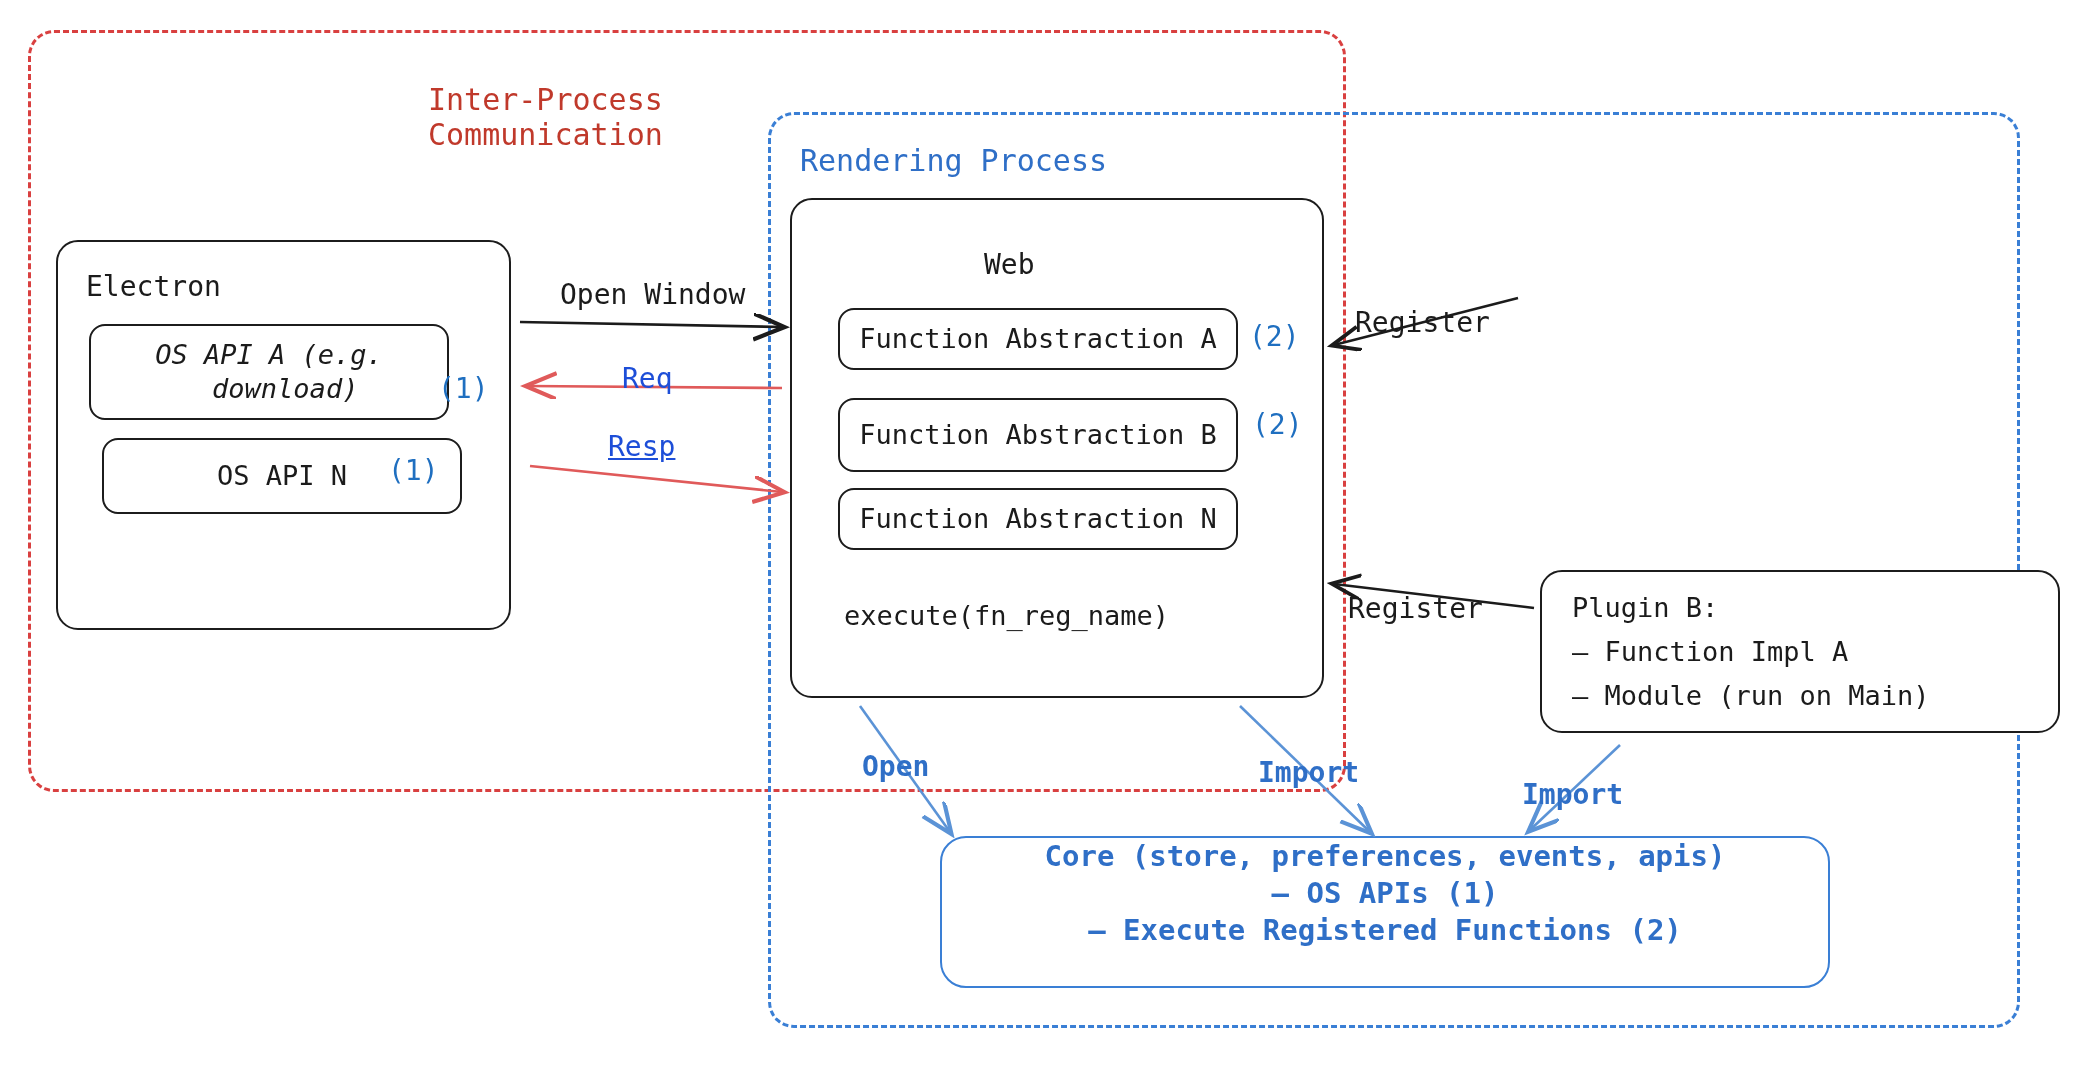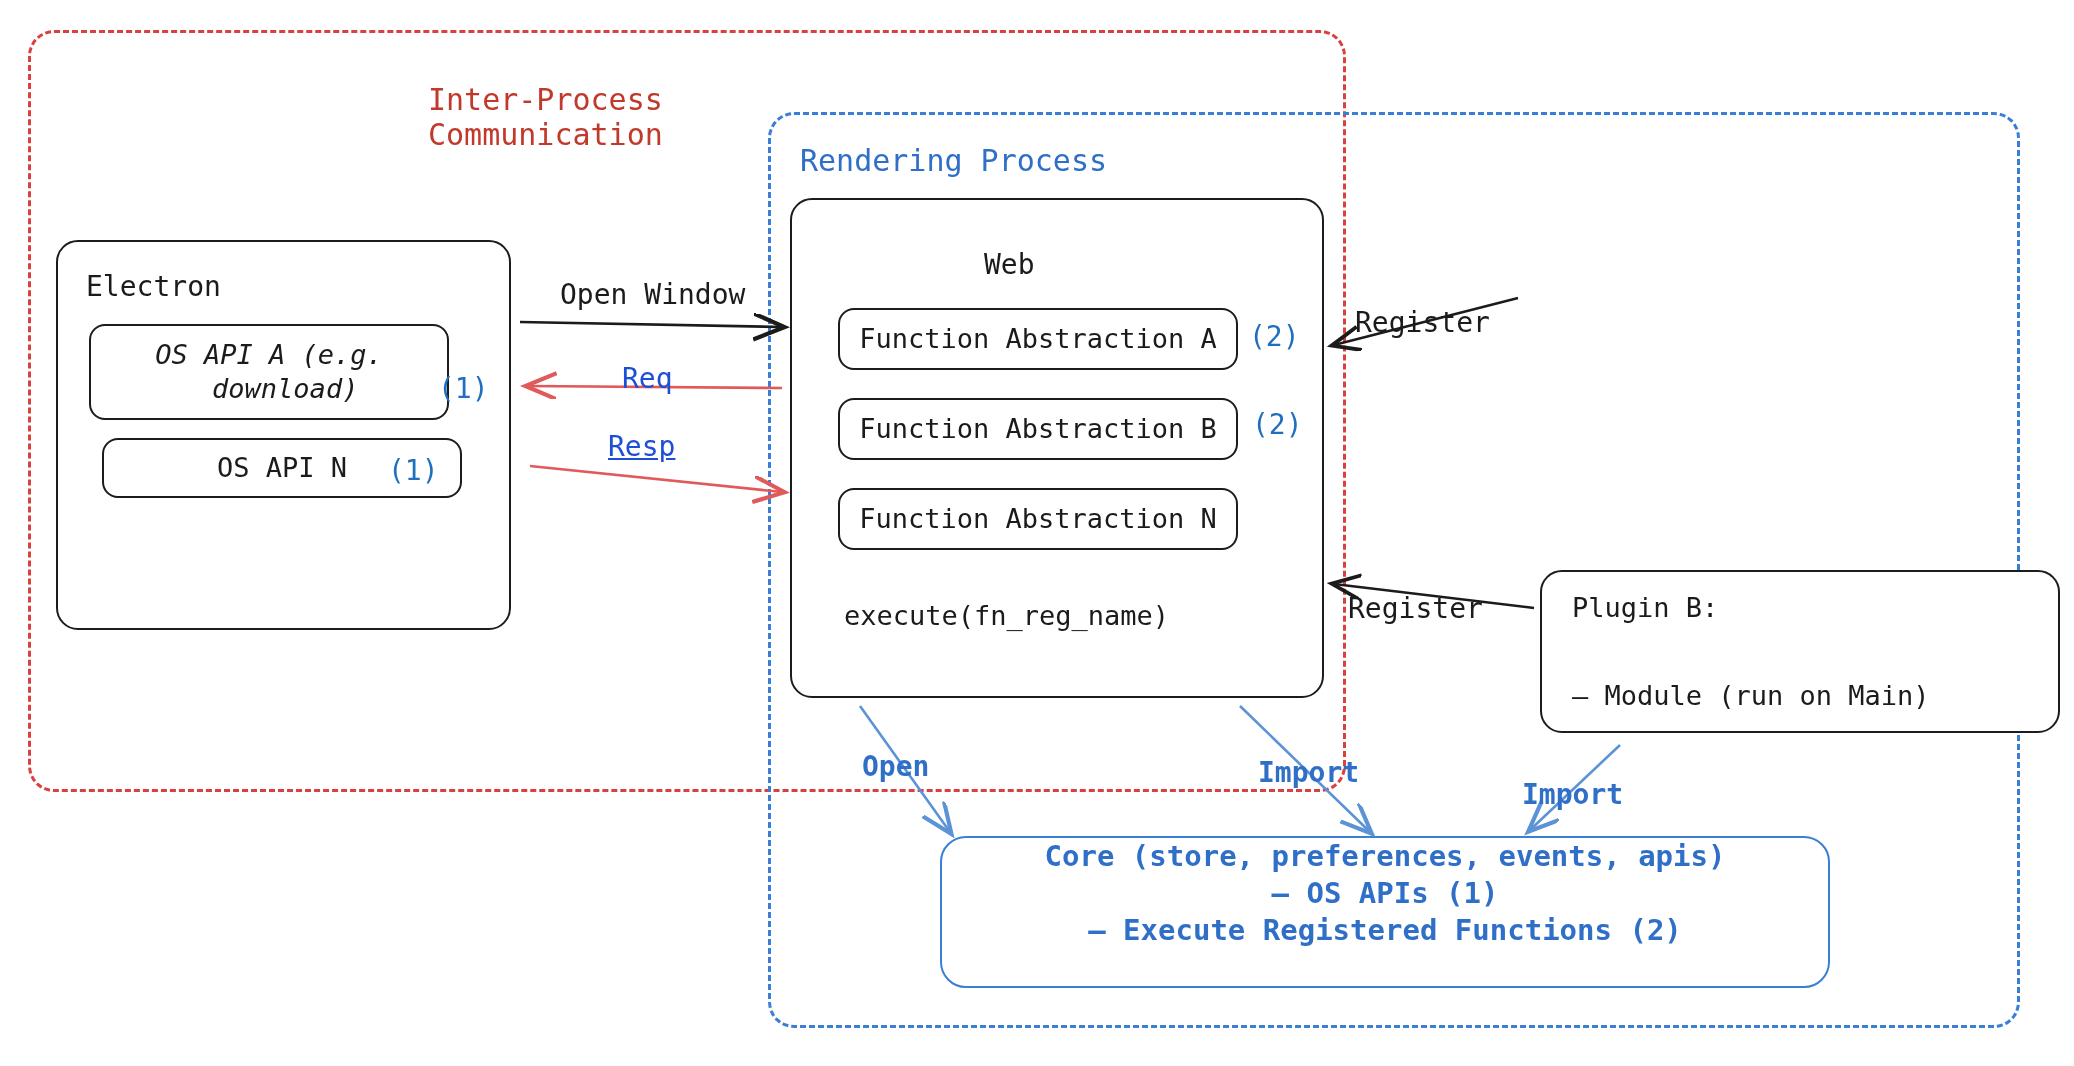--- a/index.html
+++ b/index.html
@@ -155,50 +155,51 @@
 
   <div class="node" id="electron-box">
     <div class="node-title" style="left:28px; top:28px;">Electron</div>
 
     <div class="inner-box" style="left:31px; top:82px; width:360px; height:96px;font-style:italic;">
       <span>OS API A (e.g.
   download)</span>
     </div>
     <div class="marker-num" style="left:380px; top:130px;">(1)</div>
 
-    <div class="inner-box" style="left:44px; top:196px; width:360px; height:60px;">
+    <div class="inner-box" style="left:44px; top:196px; width:360px; height:76px;">
       <span>OS API N</span>
     </div>
     <div class="marker-num" style="left:330px; top:212px;">(1)</div>
   </div>
 
   <div class="node" id="web-box">
     <div class="node-title" style="left:192px; top:48px;">Web</div>
 
     <div class="inner-box" style="left:46px; top:108px; width:400px; height:62px;">
       <span>Function Abstraction A</span>
     </div>
 
-    <div class="inner-box" style="left:46px; top:198px; width:400px; height:62px;">
+    <div class="inner-box" style="left:46px; top:198px; width:400px; height:74px;">
       <span>Function Abstraction B</span>
     </div>
 
     <div class="inner-box" style="left:46px; top:288px; width:400px; height:62px;">
       <span>Function Abstraction N</span>
     </div>
 
     <div class="plain-text" style="left:52px; top:398px;">execute(fn_reg_name)</div>
   </div>
 
   <div class="marker-num" style="left:1249px; top:320px;">(2)</div>
   <div class="marker-num" style="left:1252px; top:408px;">(2)</div>
 
 
   <div class="node" id="plugin-b-box">
     <div class="plain-text" style="left:30px; top:18px;">Plugin B:</div>
+    <div class="plain-text" style="left:30px; top:62px;">– Function Impl A</div>
     <div class="plain-text" style="left:30px; top:106px;">– Module (run on Main)</div>
   </div>
 
   <div class="node" id="core-box">
     <div class="core-line">Core (store, preferences, events, apis)</div>
     <div class="core-line">– OS APIs (1)</div>
     <div class="core-line">– Execute Registered Functions (2)</div>
   </div>
 
   <svg id="wires" viewBox="0 0 2074 1066" xmlns="http://www.w3.org/2000/svg">

